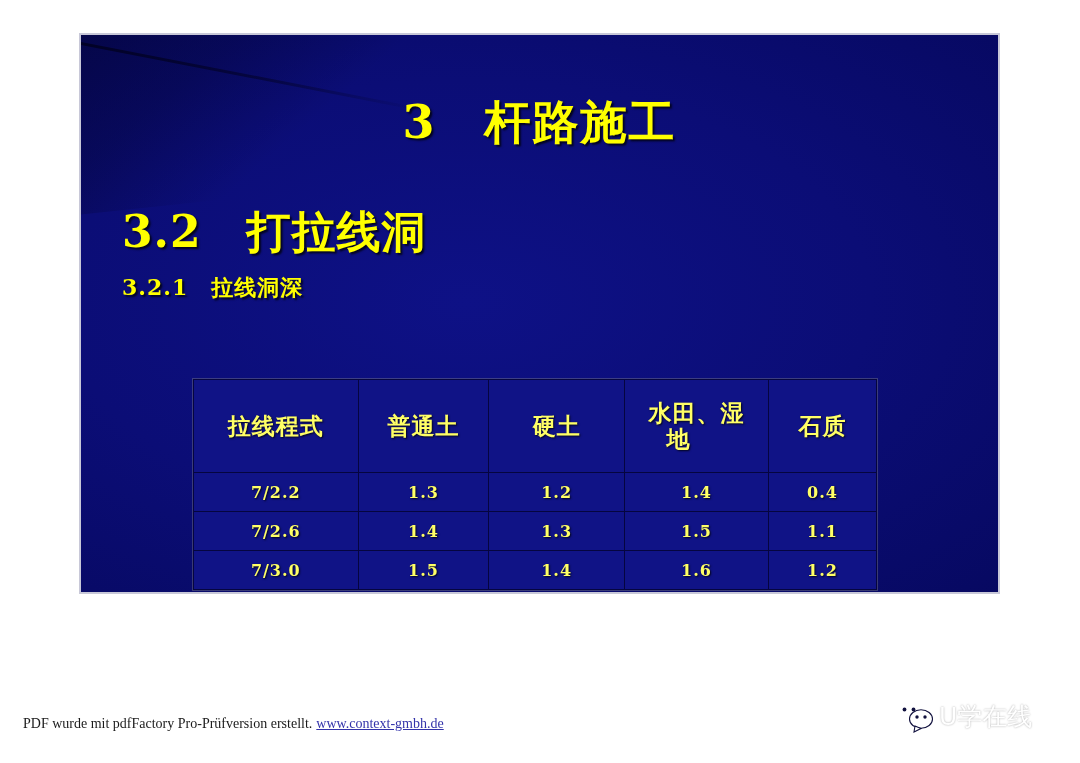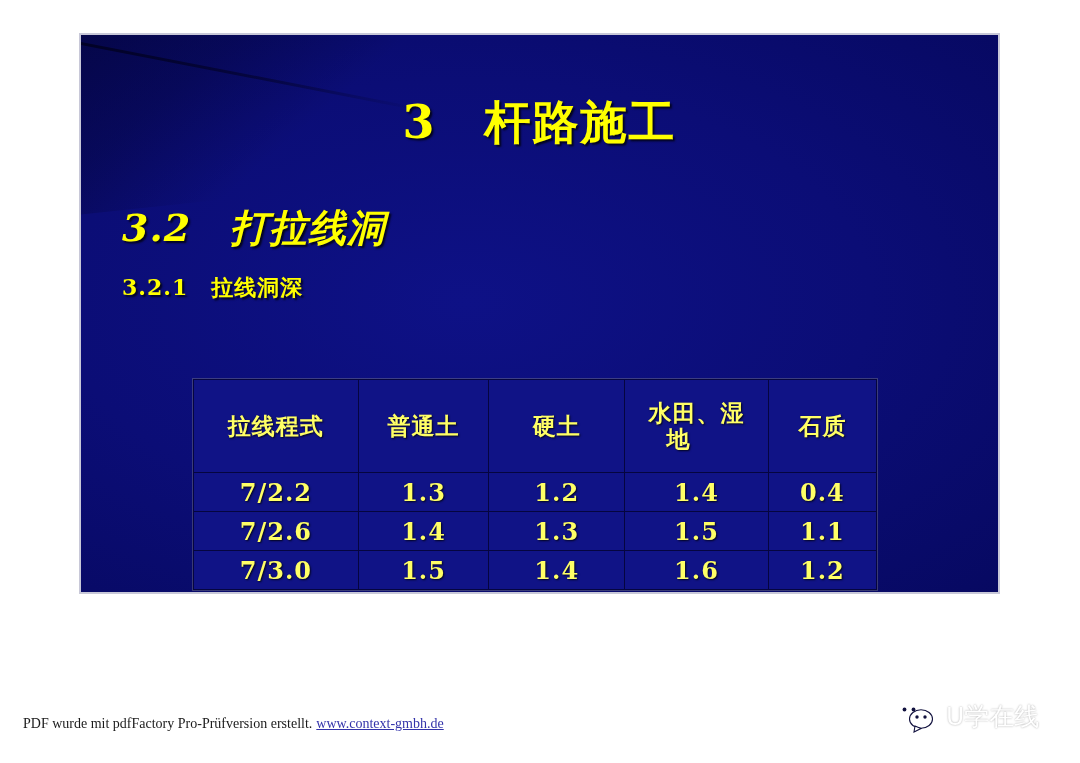--- a/index.html
+++ b/index.html
@@ -68,25 +68,24 @@
     white-space: pre;
   }
 
   .heading-2 {
     position: absolute;
     left: 41px;
     top: 168px;
     color: #ffff00;
     font-family: "DejaVu Serif", "Liberation Serif", serif;
     font-weight: bold;
-    font-size: 38px;
+    font-size: 44px;
     letter-spacing: 1px;
     text-shadow: 2px 2px 2px rgba(0,0,0,0.75);
     white-space: pre;
-    font-style: italic;
   }
 
   .heading-3 {
     position: absolute;
     left: 41px;
     top: 238px;
     color: #ffff00;
     font-family: "DejaVu Serif", "Liberation Serif", serif;
     font-weight: bold;
     font-size: 22px;
@@ -118,41 +117,40 @@
   }
   #depth-table thead th {
     height: 92px;
     font-size: 23px;
     vertical-align: middle;
     line-height: 1.12;
     letter-spacing: 1px;
   }
   #depth-table tbody td {
     height: 38px;
-    font-size: 24px;
+    font-size: 16px;
     vertical-align: middle;
     letter-spacing: 1px;
   }
   #depth-table .c1 { width: 165px; }
   #depth-table .c2 { width: 131px; }
   #depth-table .c3 { width: 136px; }
   #depth-table .c4 { width: 144px; }
   #depth-table .c5 { width: 108px; }
 
   .wrap-head { display: block; }
   .wrap-head .ln2 { display: block; margin-right: 36px; }
 
   
   #watermark {
     position: absolute;
     left: 895px;
     top: 700px;
     display: flex;
     align-items: center;
-    gap: 7px;
     pointer-events: none;
   }
   #watermark .wm-text {
     color: #ffffff;
     font-size: 25px;
     font-family: "DejaVu Sans", "Liberation Sans", sans-serif;
     letter-spacing: 0px;
     white-space: nowrap;
     text-shadow: 0 0 2px rgba(0,0,0,0.35);
   }

